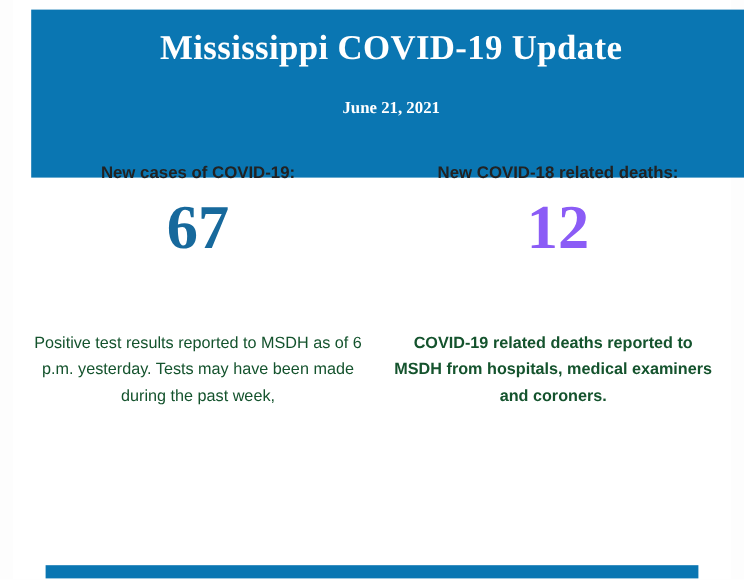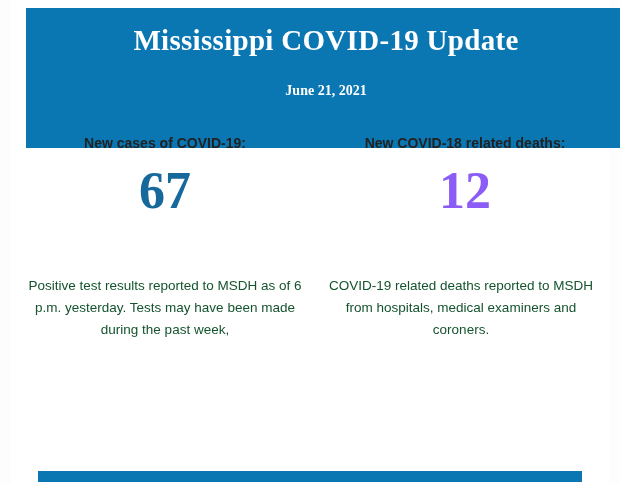--- a/index.html
+++ b/index.html
@@ -88,21 +88,21 @@
   .stat-value.cases  { color: #17699c; }
   .stat-value.deaths { color: #8b5cf6; }
   .stat-desc {
     margin-top: 58px;
     font-size: 13.5px;
     line-height: 22px;
     color: #14532d;
     text-align: center;
   }
   .stat-col .stat-desc { max-width: 280px; }
-  .stat-col:last-child .stat-desc { max-width: 272px; }
+  .stat-col:last-child .stat-desc { max-width: 272px; font-weight: bold; }
   .next-section-bar {
     position: absolute;
     left: 38px;
     top: 471px;
     width: 544px;
     height: 11px;
     background: #0a76b2;
   }
 </style>
 </head>

